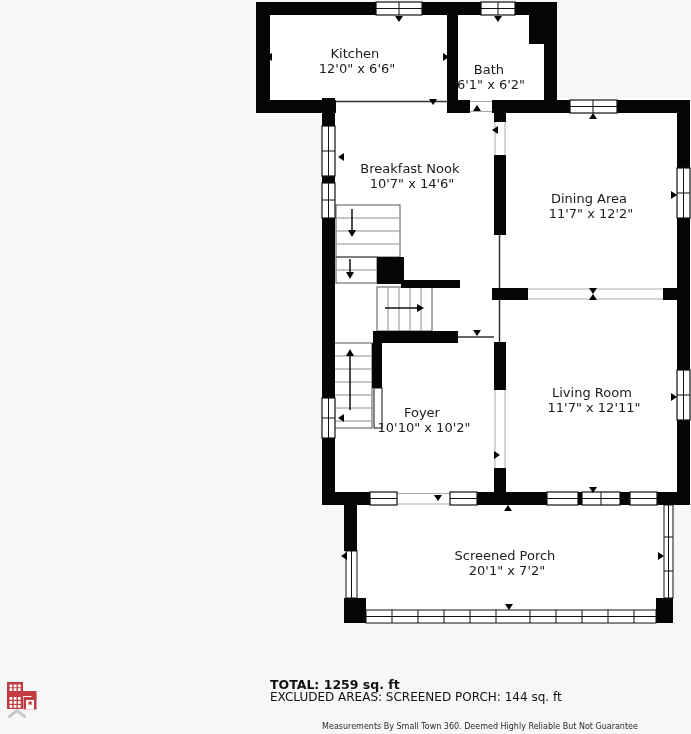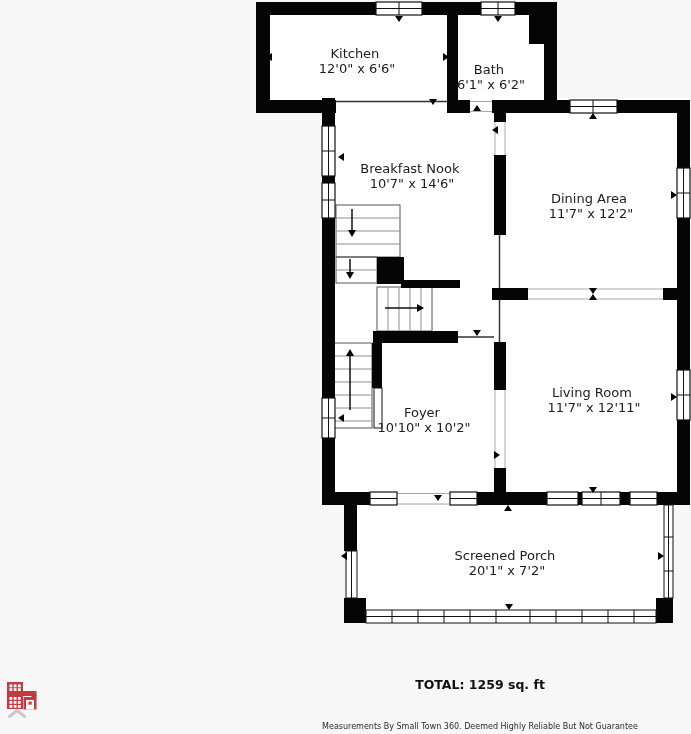--- a/index.html
+++ b/index.html
@@ -12,21 +12,21 @@
   .win{fill:#ffffff;stroke:#111;stroke-width:1.2;}
   .winline{stroke:#111;stroke-width:1;}
   .screen{fill:#ffffff;stroke:#111;stroke-width:1;}
   .tread{stroke:#8f8f8f;stroke-width:1;fill:none;}
   .stairbox{stroke:#555;stroke-width:1;fill:none;}
   .stairarrow{stroke:#000;stroke-width:1.4;fill:none;}
   .mk{fill:#000;}
   .openline{stroke:#aaa;stroke-width:1;}
   .openline-dark{stroke:#333;stroke-width:1.5;}
   .room{font-size:13px;fill:#1c1c1c;text-anchor:middle;}
-  .summary{position:absolute;left:270px;width:420px;top:678px;text-align:center;color:#111;}
+  .summary{position:absolute;left:270px;width:420px;top:678px;color:#111;}
   .summary .total{font-weight:bold;font-size:12.5px;line-height:13px;}
   .summary .line{font-size:12px;line-height:12.5px;}
   .disclaimer{position:absolute;left:250px;width:460px;top:722px;text-align:center;
               font-size:8px;color:#2a2a2a;}
 </style>
 </head>
 <body>
 
 <div class="canvas">
 
@@ -286,16 +286,17 @@
     <rect x="31.5" y="694.5" width="5" height="4" fill="#c23b42"></rect>
     <rect x="23.5" y="697" width="13" height="12.5" fill="#c23b42"></rect>
     <rect x="26" y="700" width="8" height="9.5" fill="#ffffff"></rect>
     <rect x="28.5" y="701.5" width="3.2" height="3.2" fill="#c23b42"></rect>
     <path d="M9.5 716.5 L17 710.5 L24.5 716.5" stroke="#c9c9c9" stroke-width="3" fill="none" stroke-linecap="round" stroke-linejoin="round"></path>
   </g>
 </svg>
 
 <div class="summary">
   <div class="total">TOTAL: 1259 sq. ft</div>
+  <div class="line">EXCLUDED AREAS: SCREENED PORCH: 144 sq. ft</div>
 </div>
 <div class="disclaimer">Measurements By Small Town 360. Deemed Highly Reliable But Not Guarantee</div>
 
 </div>
 
 </body></html>

